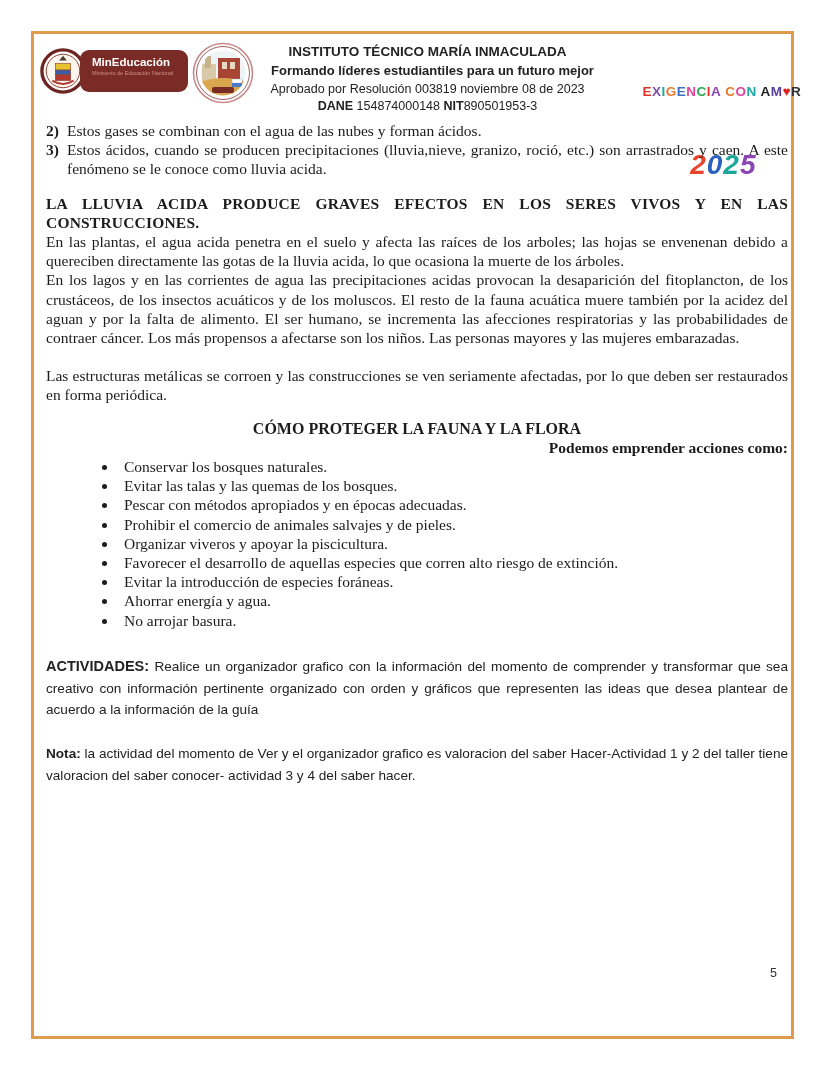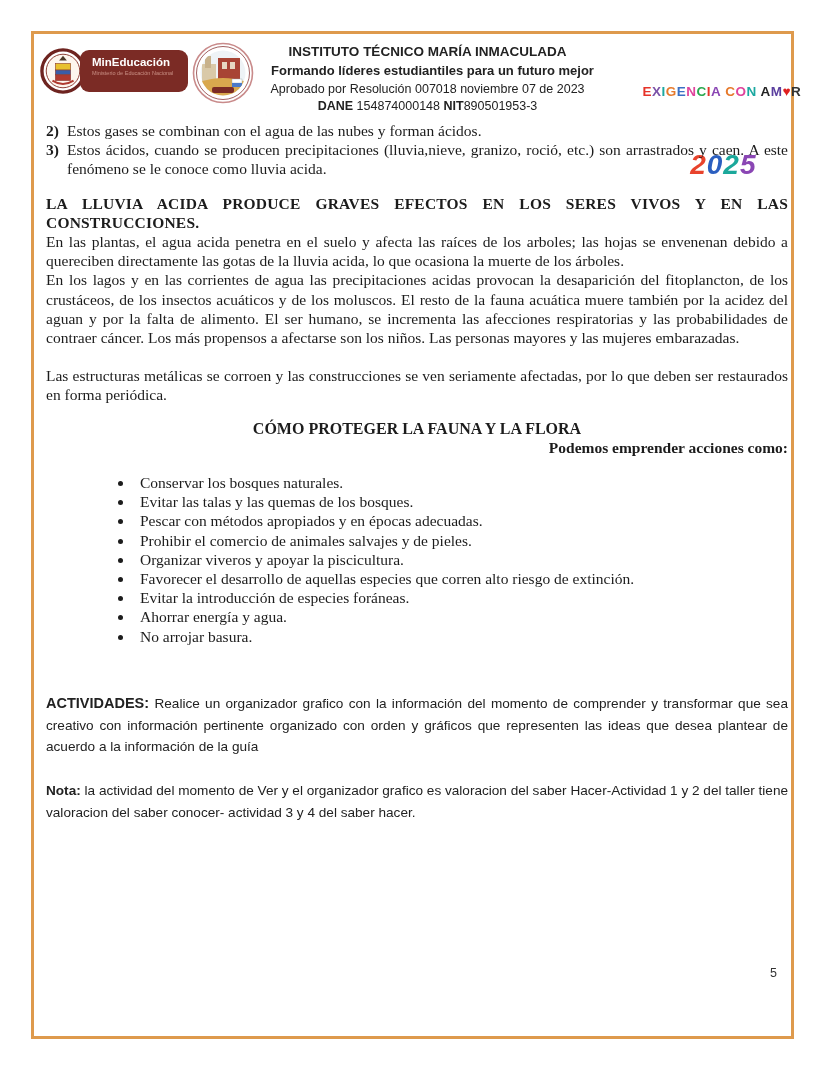--- a/index.html
+++ b/index.html
@@ -43,21 +43,21 @@
     position:absolute;left:12px;top:87px;width:742px;
     font-size:15.5px;line-height:19.2px;text-align:justify;
   }
   .num-item{position:relative;padding-left:21px;}
   .num-item b{position:absolute;left:0;top:0;font-weight:bold;}
   .heading1{font-weight:bold;margin:15px 0 0 0;letter-spacing:0.2px;}
   .para{margin:0;}
   .para-gap{margin-top:19px;}
   .heading2{font-weight:bold;text-align:center;font-size:16px;margin:14px 0 0 0;}
   .list-intro{font-weight:bold;text-align:right;margin:0 0 0 20px;}
-  ul.bullets{margin:16px;padding:0 0 0 72px;text-align:left;}
+  ul.bullets{margin:0;padding:0 0 0 72px;text-align:left;}
   ul.bullets li{list-style-type:disc;padding-left:6px;line-height:19.2px;}
   .sans-para{
     font-family:"Liberation Sans", sans-serif;font-size:13.6px;line-height:21.8px;
     margin:17px 0 0 0;text-align:justify;color:#222;
   }
   .sans-para b{font-weight:bold;}
   .sans-para .lbl-big{font-size:14.5px;}
   .nota{margin-top:22px;}
   .page-number{
     position:absolute;right:14px;top:932px;font-family:"Liberation Sans", sans-serif;
@@ -104,21 +104,21 @@
           <rect x="40" y="37" width="10" height="4" fill="#ffffff" stroke="#9aa" stroke-width="0.4"></rect>
           <rect x="40" y="41" width="10" height="4" fill="#4b79c9"></rect>
           <rect x="20" y="45" width="22" height="6" rx="2" fill="#7B2B25"></rect>
         </g>
       </svg>
     </div>
 
     <div class="header-center">
       <div class="hc-title">INSTITUTO TÉCNICO MARÍA INMACULADA</div>
       <div class="hc-subtitle">Formando líderes estudiantiles para un futuro mejor</div>
-      <div class="hc-approval">Aprobado por Resolución 007018 noviembre 07 de 2023</div>
+      <div class="hc-approval">Aprobado por Resolución 003819 noviembre 08 de 2023</div>
       <div class="hc-dane"><b>DANE</b><span> 154874000148 </span><b>NIT</b><span>890501953-3</span></div>
     </div>
 
     <div class="header-right">
       <div class="motto-line">
         
       <span style="color: rgb(230, 51, 41);">E</span><span style="color: rgb(123, 82, 168);">X</span><span style="color: rgb(27, 168, 160);">I</span><span style="color: rgb(230, 121, 43);">G</span><span style="color: rgb(58, 111, 196);">E</span><span style="color: rgb(224, 67, 156);">N</span><span style="color: rgb(42, 168, 79);">C</span><span style="color: rgb(230, 51, 41);">I</span><span style="color: rgb(138, 70, 180);">A</span><span style="color: rgb(0, 0, 0);"> </span><span style="color: rgb(230, 121, 43);">C</span><span style="color: rgb(224, 67, 156);">O</span><span style="color: rgb(27, 168, 160);">N</span><span style="color: rgb(0, 0, 0);"> </span><span style="color: rgb(34, 34, 34);">A</span><span style="color: rgb(90, 62, 158);">M</span><span style="color: rgb(224, 31, 31);">♥</span><span style="color: rgb(51, 51, 51);">R</span></div>
       <div class="motto-year">
         
       <span style="color: rgb(232, 67, 44);">2</span><span style="color: rgb(43, 95, 192);">0</span><span style="color: rgb(27, 168, 155);">2</span><span style="color: rgb(138, 70, 180);">5</span></div>
@@ -150,19 +150,19 @@
         <li>Evitar las talas y las quemas de los bosques.</li>
         <li>Pescar con métodos apropiados y en épocas adecuadas.</li>
         <li>Prohibir el comercio de animales salvajes y de pieles.</li>
         <li>Organizar viveros y apoyar la piscicultura.</li>
         <li>Favorecer el desarrollo de aquellas especies que corren alto riesgo de extinción.</li>
         <li>Evitar la introducción de especies foráneas.</li>
         <li>Ahorrar energía y agua.</li>
         <li>No arrojar basura.</li>
       </ul>
 
-    <p class="sans-para" style="margin-top:47px;"><b class="lbl-big">ACTIVIDADES:</b><span> Realice un organizador grafico con la información del momento de comprender y transformar que sea creativo con información pertinente organizado con orden y gráficos que representen las ideas que desea plantear de acuerdo a la información de la guía</span></p>
+    <p class="sans-para" style="margin-top:26px;"><b class="lbl-big">ACTIVIDADES:</b><span> Realice un organizador grafico con la información del momento de comprender y transformar que sea creativo con información pertinente organizado con orden y gráficos que representen las ideas que desea plantear de acuerdo a la información de la guía</span></p>
 
     <p class="sans-para nota"><b>Nota:</b><span> la actividad del momento de Ver y el organizador grafico es valoracion del saber Hacer-Actividad 1 y 2 del taller tiene valoracion del saber conocer- actividad 3 y 4 del saber hacer.</span></p>
   </div>
 
   <div class="page-number">5</div>
 </div>
 
 </body></html>

